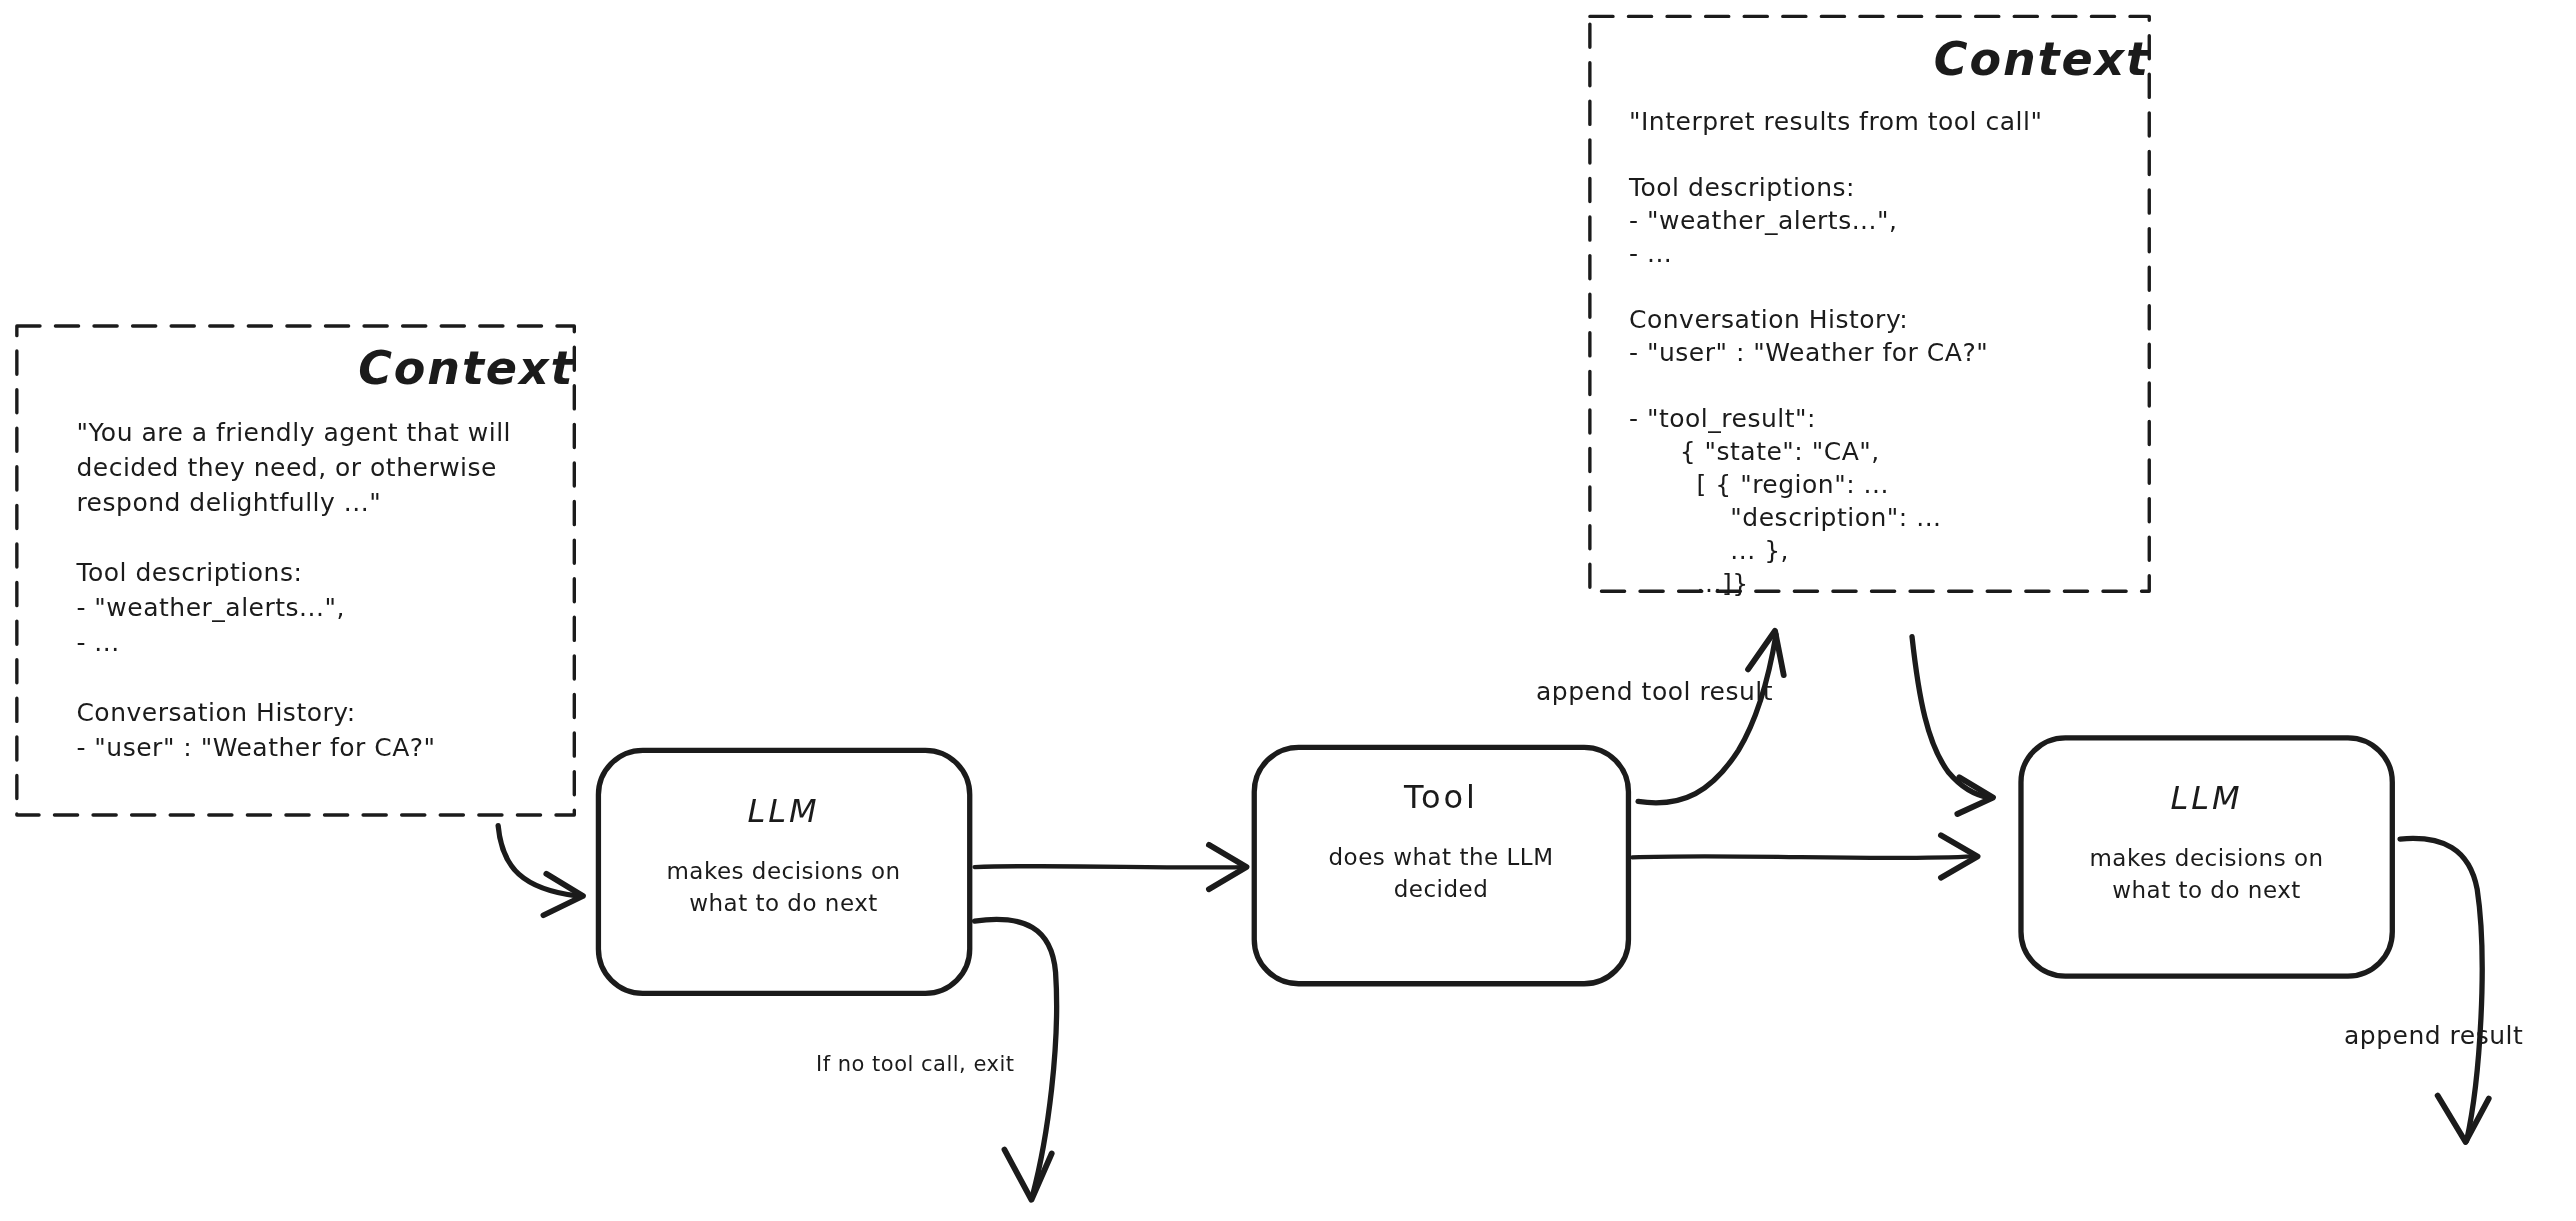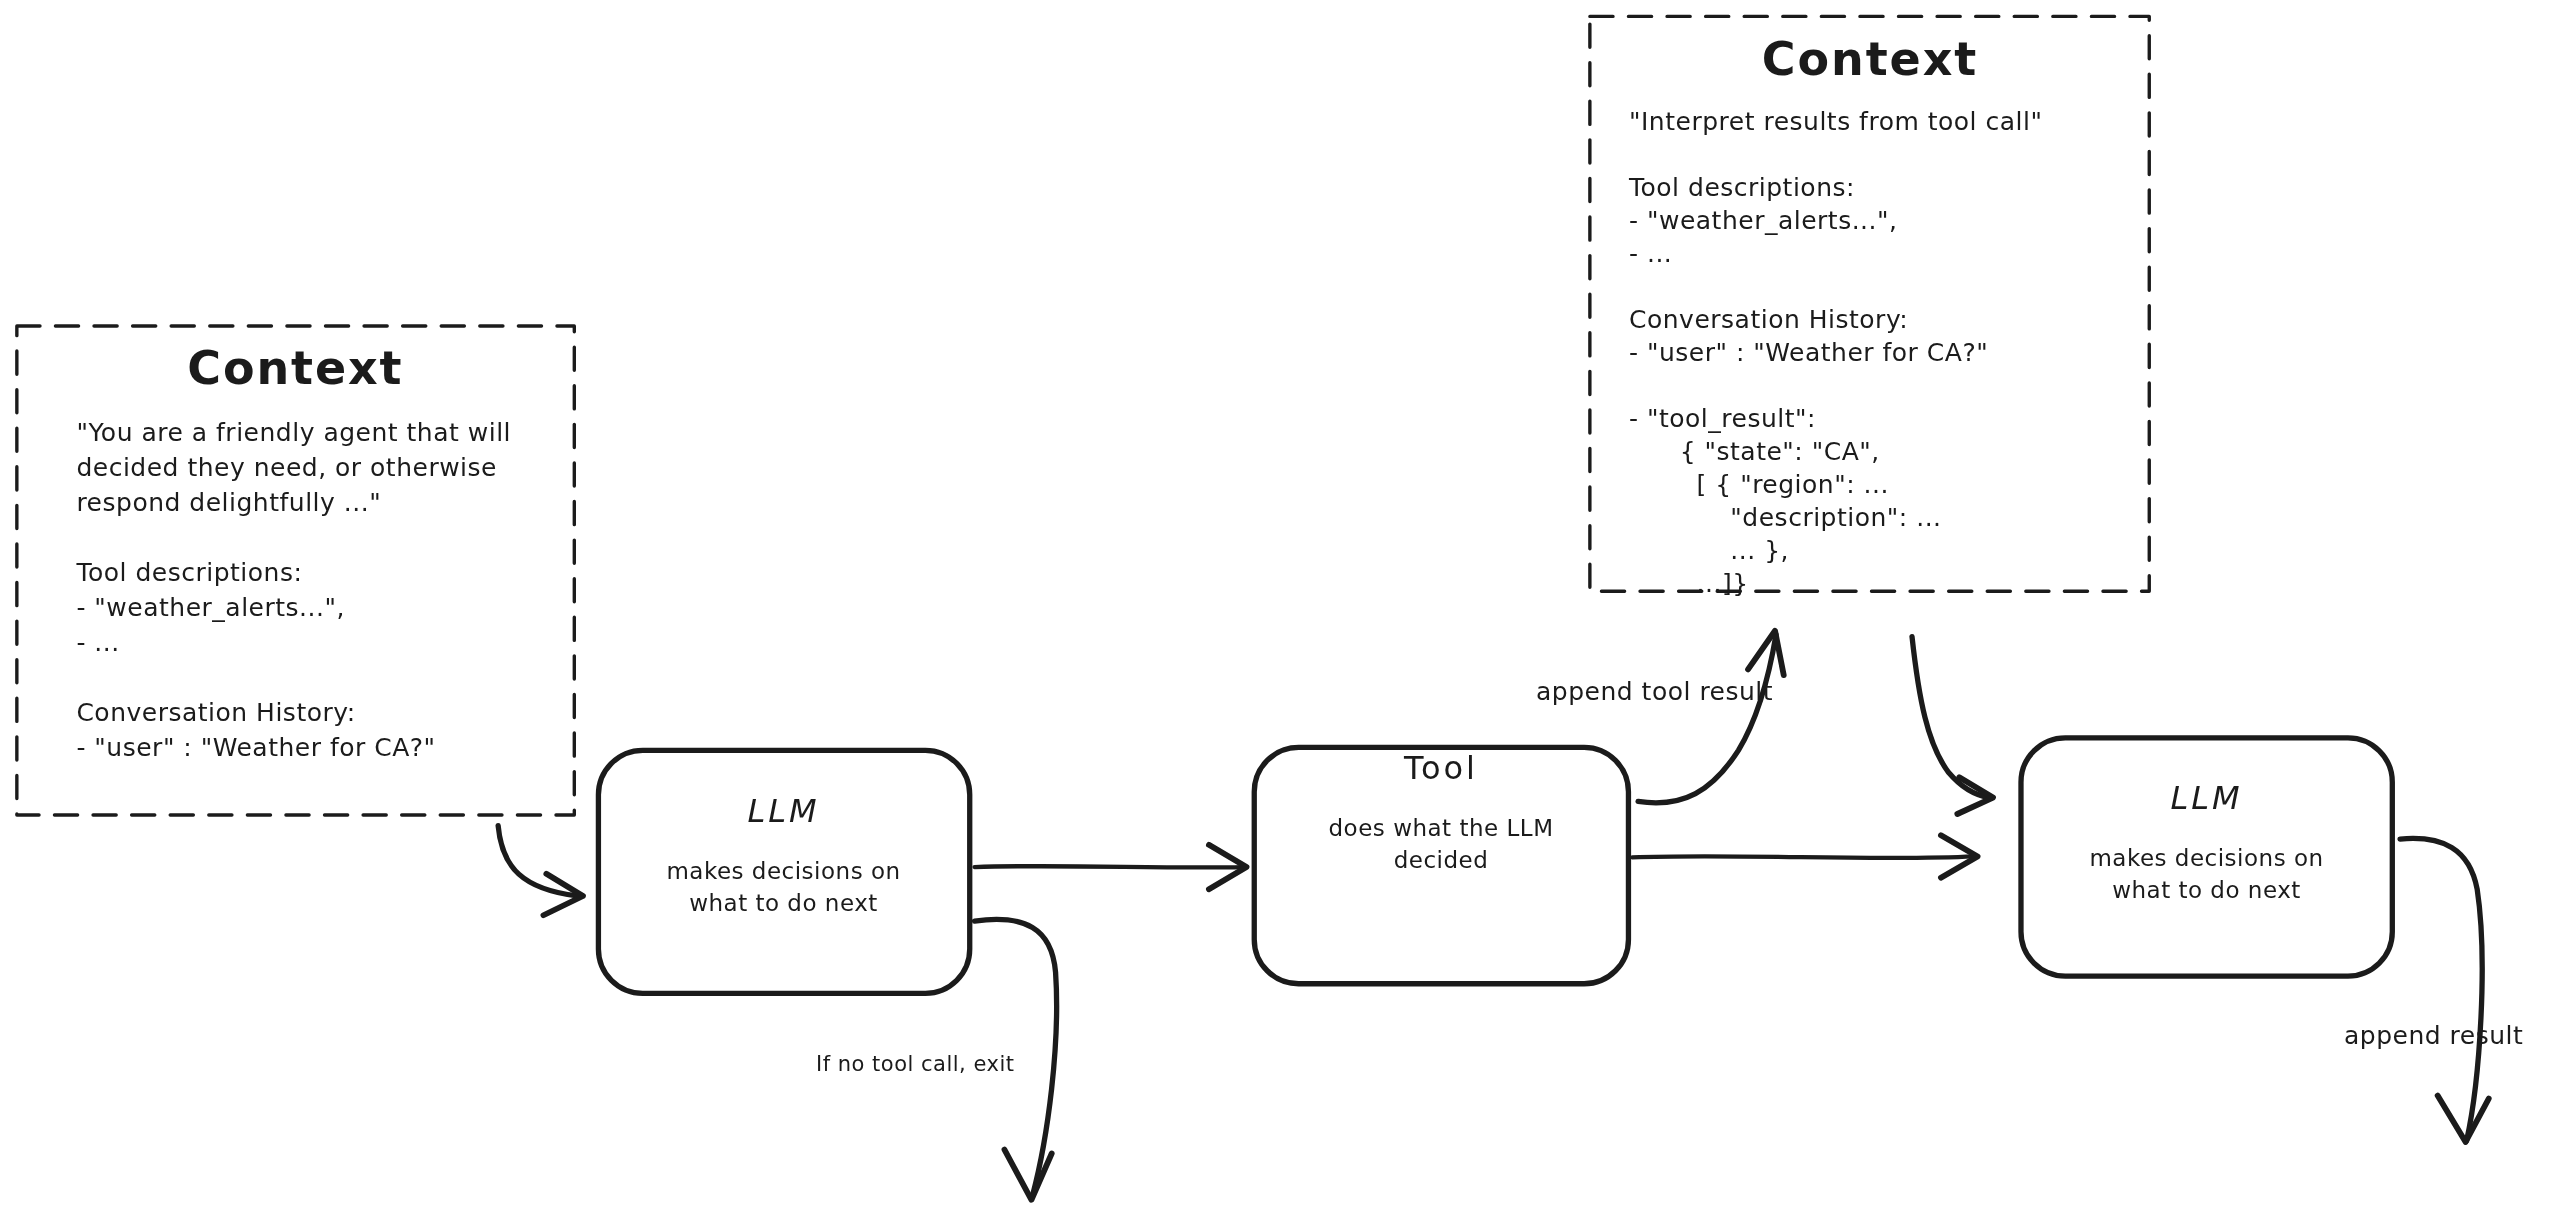--- a/index.html
+++ b/index.html
@@ -15,26 +15,27 @@
   svg.layer {
     position: absolute;
     left: 0; top: 0;
     width: 2576px; height: 1221px;
   }
   .ctx-box {
     position: absolute;
     box-sizing: border-box;
   }
   .ctx-title {
-    text-align: center;
+    text-align: right;
     font-size: 46px;
     font-weight: bold;
     letter-spacing: 1.9px;
     margin-top: 15.4px;
     margin-bottom: 19.3px;
+    font-style: italic;
   }
   .ctx-lines { }
   .ctx-line {
     white-space: pre;
     font-size: 25px;
     letter-spacing: 0.5px;
   }
   .ctx-left .ctx-line  { line-height: 35px; min-height: 35px; }
   .ctx-right .ctx-line { line-height: 33px; min-height: 33px; }
   .ctx-left  .ctx-lines { padding-left: 60px; padding-right: 29px; }
@@ -140,21 +141,21 @@
   </div>
 
   <div class="node" style="left:598px; top:751px; width:371px; height:243px;">
     <div class="node-title italic">LLM</div>
     <div class="node-sub">
       <div>makes decisions on</div>
       <div>what to do next</div>
     </div>
   </div>
 
-  <div class="node" style="left:1254px; top:708px; width:374px; height:236px;">
+  <div class="node" style="left:1254px; top:737px; width:374px; height:236px;">
     <div class="node-title">Tool</div>
     <div class="node-sub">
       <div>does what the LLM</div>
       <div>decided</div>
     </div>
   </div>
 
   <div class="node" style="left:2021px; top:738px; width:371px; height:238px;">
     <div class="node-title italic">LLM</div>
     <div class="node-sub">

